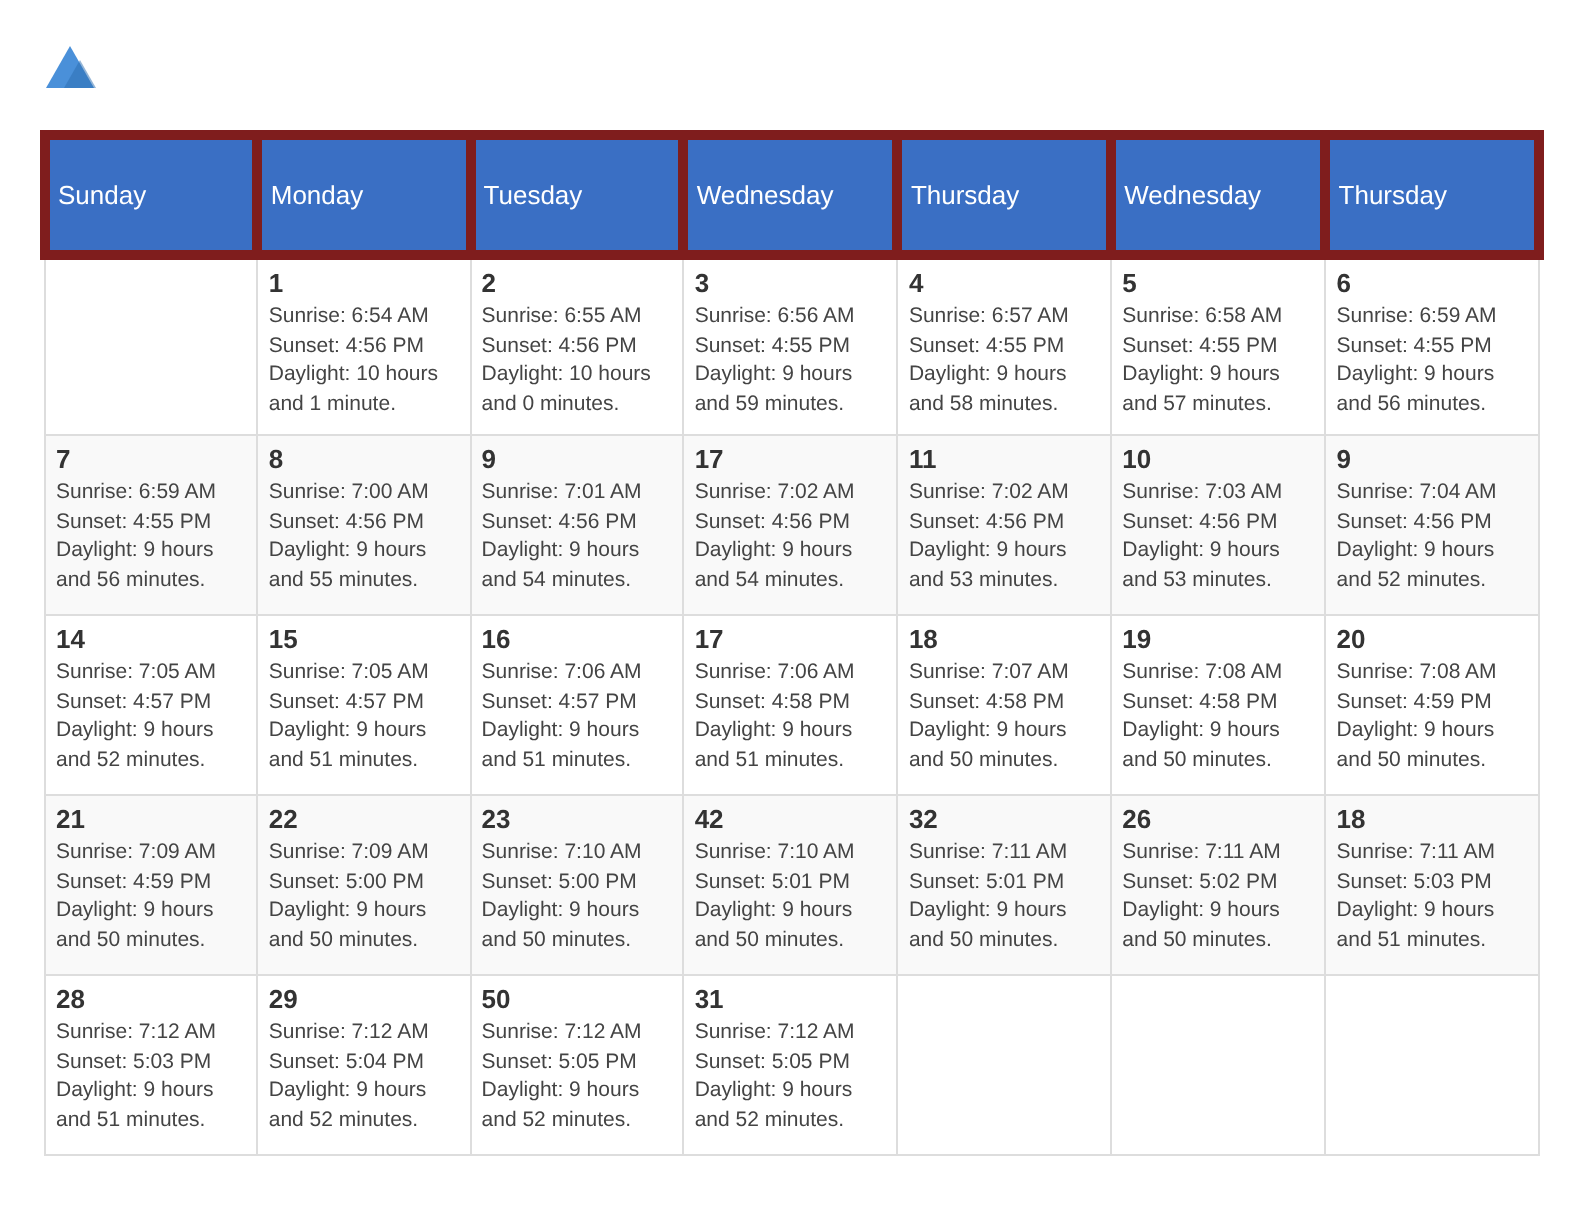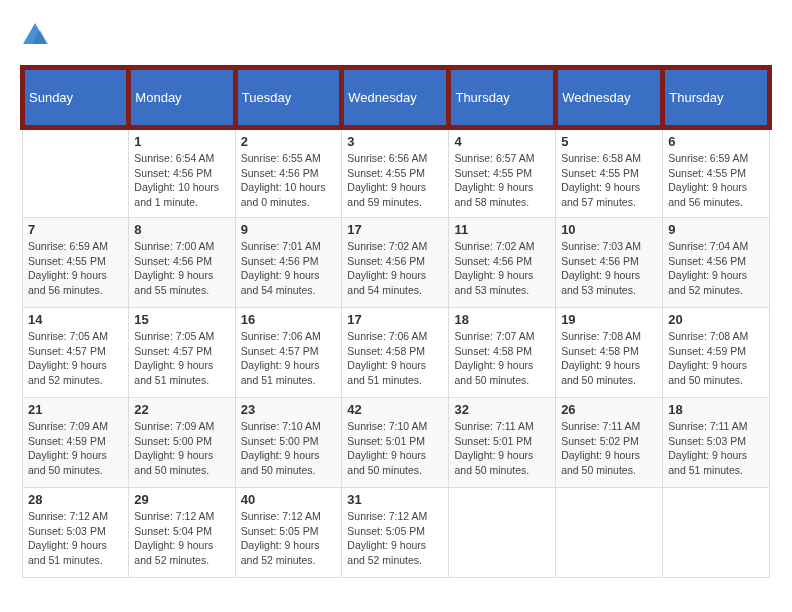--- a/index.html
+++ b/index.html
@@ -246,21 +246,21 @@
       <tr>
         <td>
           <div class="day-number">28</div>
           <div class="day-detail">Sunrise: 7:12 AM<br>Sunset: 5:03 PM<br>Daylight: 9 hours<br>and 51 minutes.</div>
         </td>
         <td>
           <div class="day-number">29</div>
           <div class="day-detail">Sunrise: 7:12 AM<br>Sunset: 5:04 PM<br>Daylight: 9 hours<br>and 52 minutes.</div>
         </td>
         <td>
-          <div class="day-number">40</div>
+          <div class="day-number">50</div>
           <div class="day-detail">Sunrise: 7:12 AM<br>Sunset: 5:05 PM<br>Daylight: 9 hours<br>and 52 minutes.</div>
         </td>
         <td>
           <div class="day-number">31</div>
           <div class="day-detail">Sunrise: 7:12 AM<br>Sunset: 5:05 PM<br>Daylight: 9 hours<br>and 52 minutes.</div>
         </td>
         <td class="empty-cell"></td>
         <td class="empty-cell"></td>
         <td class="empty-cell"></td>
       </tr>

